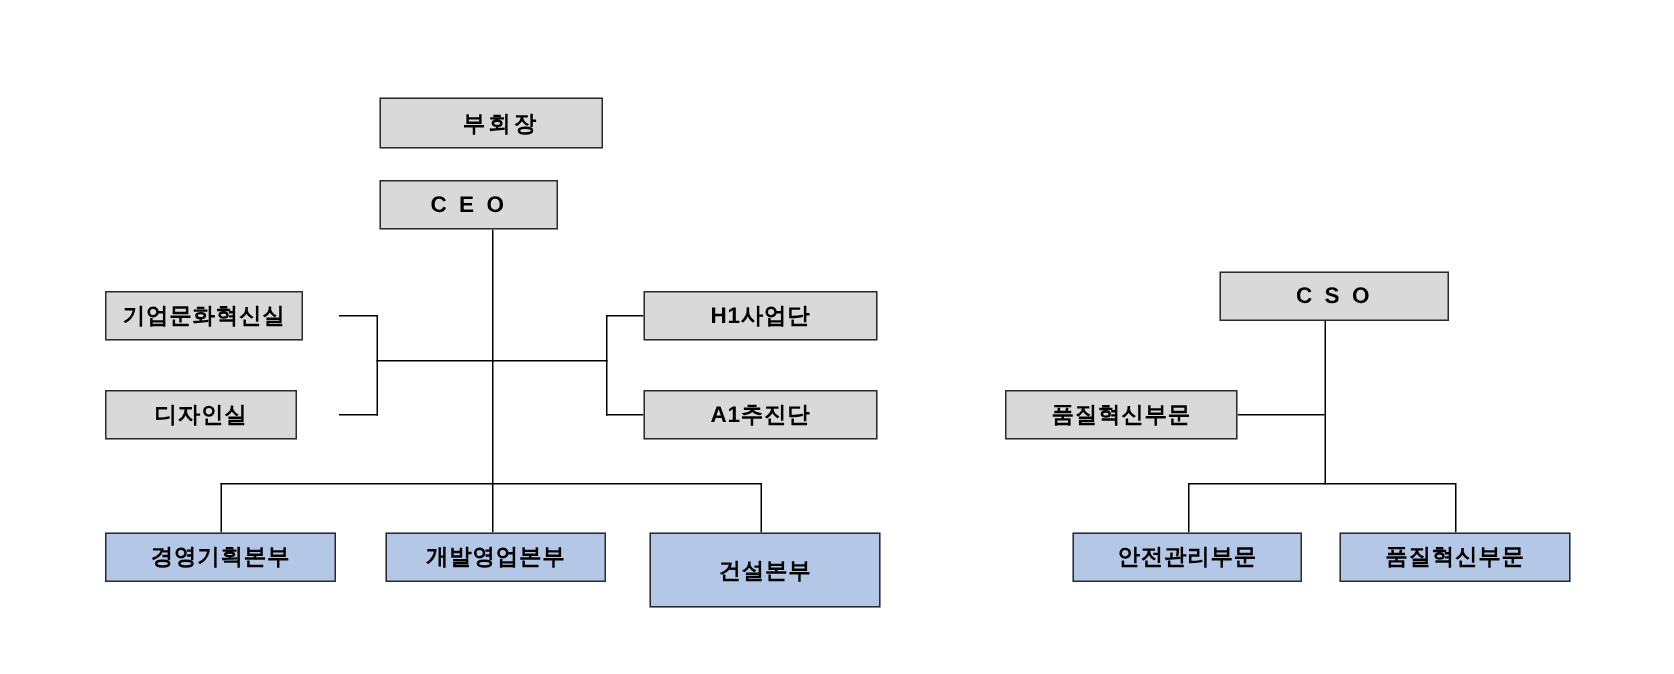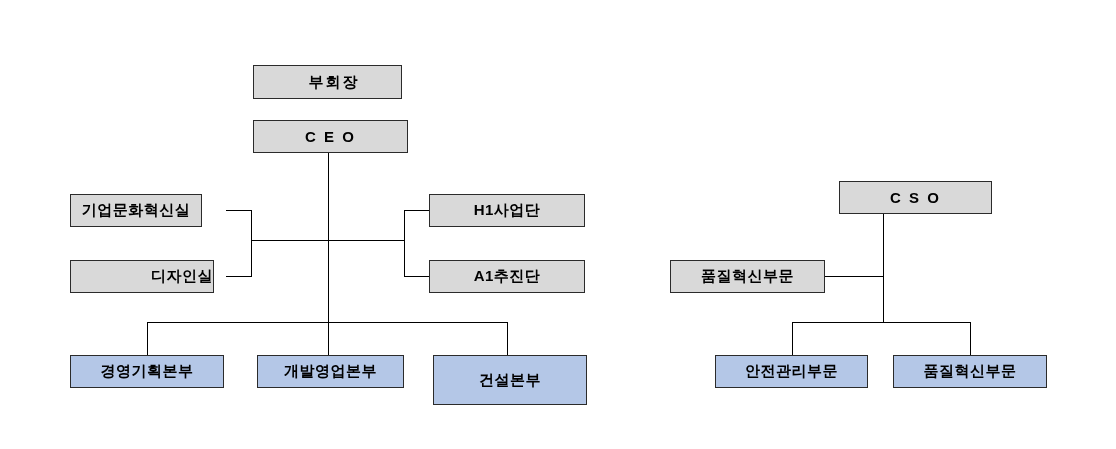--- a/index.html
+++ b/index.html
@@ -56,45 +56,45 @@
     <div class="line" style="left: 147px; top: 322px; width: 1.3px; height: 33px;"></div>
     <div class="line" style="left: 507px; top: 322px; width: 1.3px; height: 33px;"></div>
     <div class="line" style="left: 883px; top: 214px; width: 1.3px; height: 109px;"></div>
     <div class="line" style="left: 825px; top: 276px; width: 58px; height: 1.3px;"></div>
     <div class="line" style="left: 792px; top: 322px; width: 178px; height: 1.3px;"></div>
     <div class="line" style="left: 792px; top: 322px; width: 1.3px; height: 33px;"></div>
     <div class="line" style="left: 970px; top: 322px; width: 1.3px; height: 33px;"></div>
     <div class="node gray exec" style="left: 253px; top: 65px; width: 149px; height: 34px; padding-left: 13px;">
       <span class="label">부회장</span>
     </div>
-    <div class="node gray exec" style="left: 253px; top: 120px; width: 155px; height: 33px;">
+    <div class="node gray exec" style="left: 253px; top: 120px; width: 119px; height: 33px;">
       <span class="label">C E O</span>
     </div>
     <div class="node gray" style="left: 70px; top: 194px; width: 132px; height: 33px;">
       <span class="label">기업문화혁신실</span>
     </div>
-    <div class="node gray" style="left: 70px; top: 260px; width: 144px; height: 33px; justify-content: flex-end;">
+    <div class="node gray" style="left: 70px; top: 260px; width: 128px; height: 33px;">
       <span class="label">디자인실</span>
     </div>
     <div class="node gray" style="left: 429px; top: 194px; width: 156px; height: 33px;">
       <span class="label">H1사업단</span>
     </div>
     <div class="node gray" style="left: 429px; top: 260px; width: 156px; height: 33px;">
       <span class="label">A1추진단</span>
     </div>
     <div class="node blue" style="left: 70px; top: 355px; width: 154px; height: 33px;">
       <span class="label">경영기획본부</span>
     </div>
     <div class="node blue" style="left: 257px; top: 355px; width: 147px; height: 33px;">
       <span class="label">개발영업본부</span>
     </div>
     <div class="node blue" style="left: 433px; top: 355px; width: 154px; height: 50px;">
       <span class="label">건설본부</span>
     </div>
-    <div class="node gray exec" style="left: 839px; top: 181px; width: 153px; height: 33px;">
+    <div class="node gray exec" style="left: 813px; top: 181px; width: 153px; height: 33px;">
       <span class="label">C S O</span>
     </div>
     <div class="node gray" style="left: 670px; top: 260px; width: 155px; height: 33px;">
       <span class="label">품질혁신부문</span>
     </div>
     <div class="node blue" style="left: 715px; top: 355px; width: 153px; height: 33px;">
       <span class="label">안전관리부문</span>
     </div>
     <div class="node blue" style="left: 893px; top: 355px; width: 154px; height: 33px;">
       <span class="label">품질혁신부문</span>

